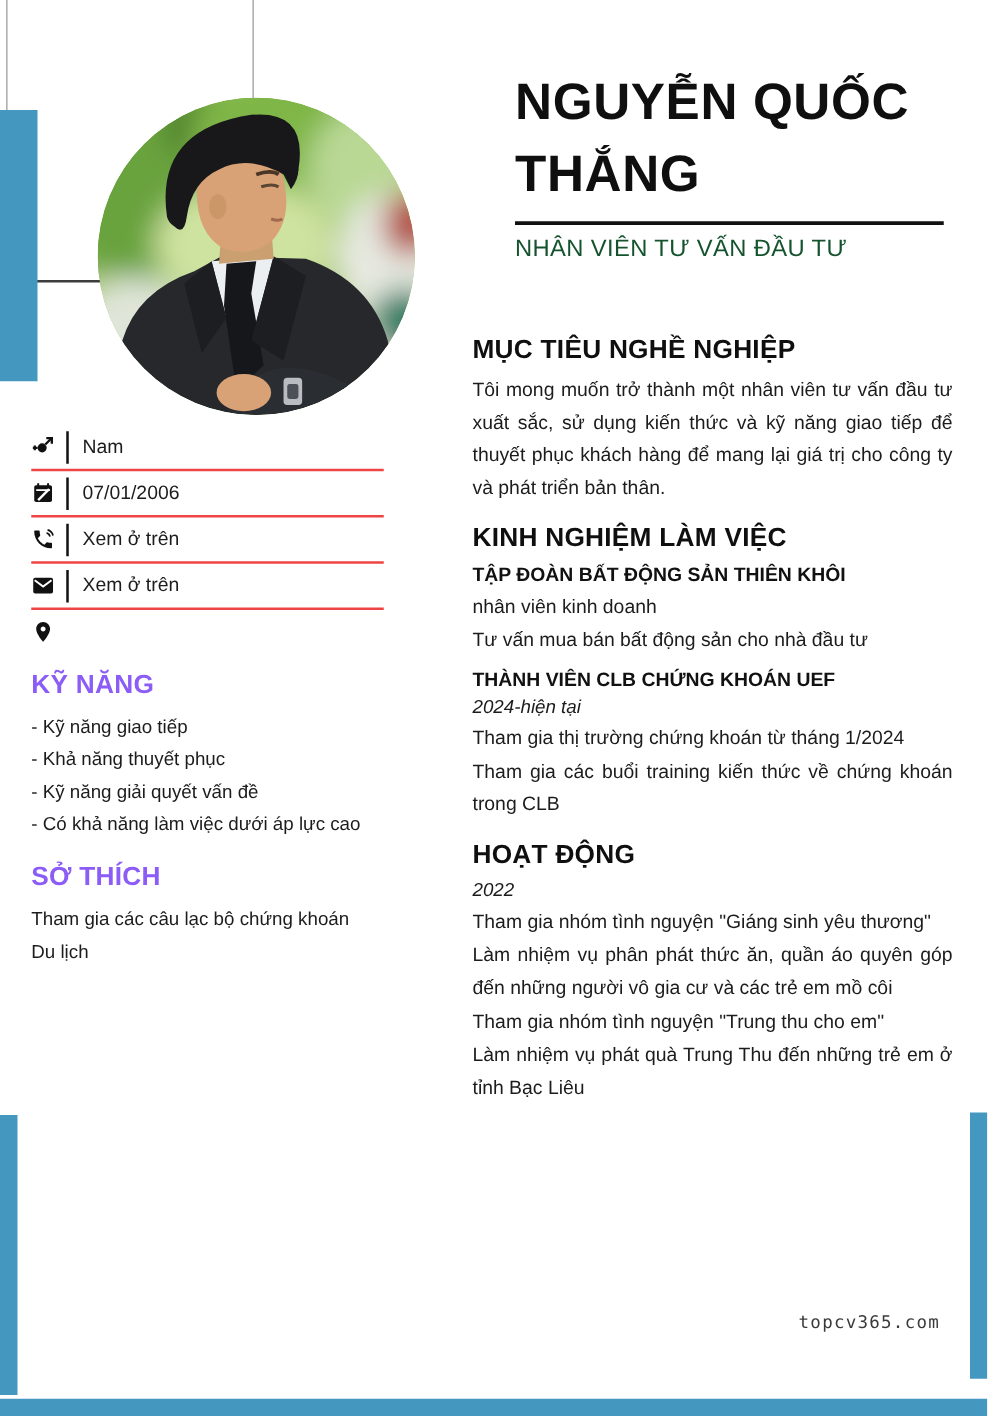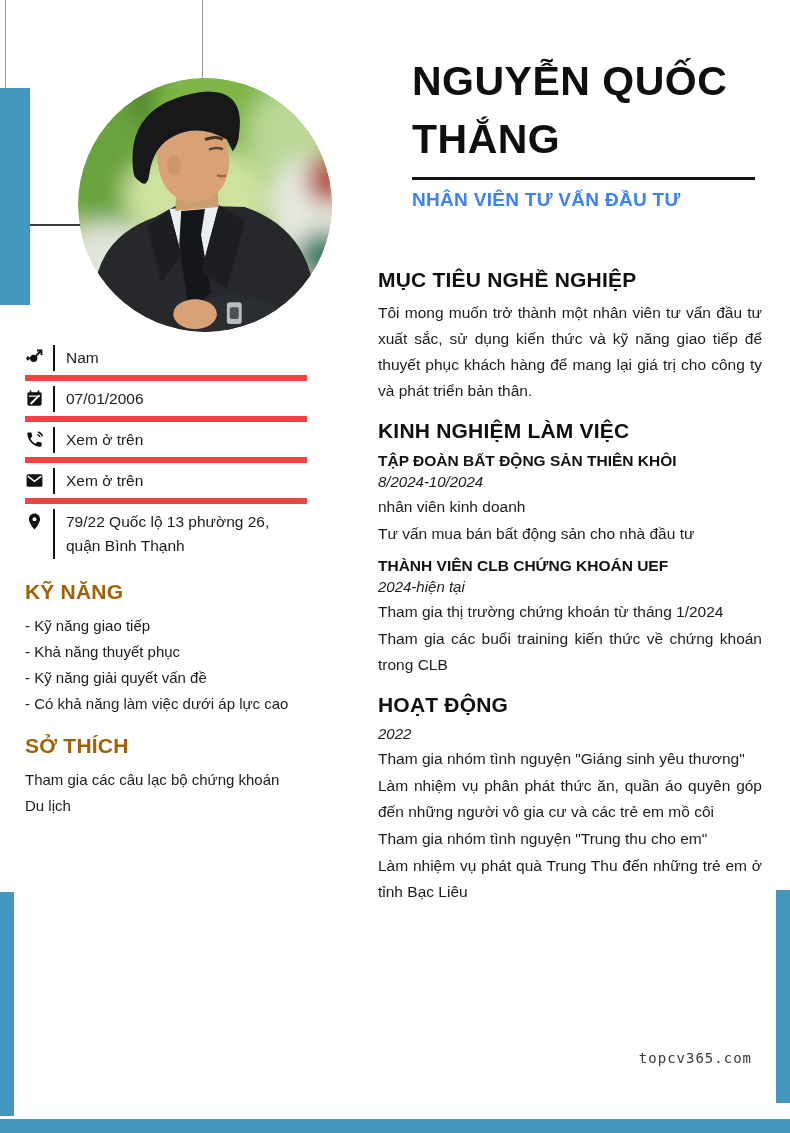--- a/index.html
+++ b/index.html
@@ -15,30 +15,30 @@
   .accent-top-left{position:absolute;left:0;top:88px;width:30px;height:217px;}
   .photo-wrap{
     position:absolute;left:78px;top:78px;width:254px;height:254px;
     border-radius:50%;overflow:hidden;
   }
   .photo-wrap svg{display:block;}
   
   .name-block{position:absolute;left:412px;top:52px;width:352px;}
   .name{font-size:41px;line-height:58px;font-weight:700;color:#0f0f0f;margin:0;letter-spacing:.5px;}
   .name-rule{width:343px;height:3px;background:#111;margin-top:9px;}
-  .job-title{margin-top:9px;font-size:19px;letter-spacing:.3px;color:#3b82f6;font-weight:bold;}
+  .job-title{margin-top:9px;font-size:19px;letter-spacing:.3px;color:#14532d;}
   
   .left-col{position:absolute;left:25px;top:340px;width:282px;}
-  .contact-row{display:flex;align-items:stretch;padding:5px 0 4px 0;border-bottom:6px solid #ef4444;}
+  .contact-row{display:flex;align-items:stretch;padding:5px 0 4px 0;border-bottom:2px solid #ef4444;}
   .contact-row.no-line{border-bottom:none;}
   .c-icon{width:24px;flex:none;display:flex;align-items:flex-start;padding-top:3px;}
   .c-icon svg{width:19px;height:19px;display:block;}
   .c-val{border-left:2px solid #111;padding:1px 0 1px 11px;margin-left:4px;
          font-size:15.5px;line-height:24px;color:#1c1c1c;}
-  .side-h{font-size:21px;font-weight:700;color:#a16207;margin:17px 0 9px 0;letter-spacing:.2px;}
+  .side-h{font-size:21px;font-weight:700;color:#8b5cf6;margin:17px 0 9px 0;letter-spacing:.2px;}
   .side-item{font-size:15px;line-height:26px;color:#1c1c1c;}
   
   .right-col{position:absolute;left:378px;top:268px;width:384px;}
   .sec{margin-bottom:15px;}
   .sec-h{font-size:21px;font-weight:700;color:#0f0f0f;margin:0 0 8px 0;letter-spacing:.2px;}
   .org{font-size:15.5px;font-weight:700;color:#111;margin:9px 0 3px 0;}
   .period{font-size:15px;font-style:italic;color:#1c1c1c;margin:1px 0 4px 0;}
   .line{font-size:15.5px;line-height:26px;margin:0 0 1px 0;text-align:justify;color:#1c1c1c;}
   
   .accent-bottom-left{position:absolute;left:0;top:892px;width:14px;height:224px;}
@@ -161,21 +161,20 @@
             </svg>
         </span>
         <span class="c-val">Xem ở trên</span>
       </div>
       <div class="contact-row no-line">
         <span class="c-icon">
           <svg viewBox="0 0 24 24">
               <path d="M12 2C8.13 2 5 5.13 5 9c0 5.25 7 13 7 13s7-7.75 7-13c0-3.87-3.13-7-7-7zm0 9.5c-1.38 0-2.5-1.12-2.5-2.5s1.12-2.5 2.5-2.5 2.5 1.12 2.5 2.5-1.12 2.5-2.5 2.5z" fill="#111"></path>
             </svg>
         </span>
-        <span class="c-val">79/22 Quốc lộ 13 phường 26, quận Bình Thạnh</span>
       </div>
     </div>
 
     <div class="side-h">KỸ NĂNG</div>
     <div class="side-item">- Kỹ năng giao tiếp</div>
     <div class="side-item">- Khả năng thuyết phục</div>
     <div class="side-item">- Kỹ năng giải quyết vấn đề</div>
     <div class="side-item">- Có khả năng làm việc dưới áp lực cao</div>
 
     <div class="side-h">SỞ THÍCH</div>
@@ -187,21 +186,20 @@
     <section class="sec">
       <h2 class="sec-h">MỤC TIÊU NGHỀ NGHIỆP</h2>
       <p class="line">Tôi mong muốn trở thành một nhân viên tư vấn đầu tư xuất sắc, sử dụng kiến thức và kỹ năng giao tiếp để thuyết phục khách hàng để mang lại giá trị cho công ty và phát triển bản thân.</p>
     </section>
 
 
     <section class="sec">
       <h2 class="sec-h">KINH NGHIỆM LÀM VIỆC</h2>
       <div class="entry">
         <div class="org">TẬP ĐOÀN BẤT ĐỘNG SẢN THIÊN KHÔI</div>
-        <div class="period">8/2024-10/2024</div>
         <p class="line">nhân viên kinh doanh</p>
         <p class="line">Tư vấn mua bán bất động sản cho nhà đầu tư</p>
       </div>
       <div class="entry" style="margin-top:10px;">
         <div class="org">THÀNH VIÊN CLB CHỨNG KHOÁN UEF</div>
         <div class="period">2024-hiện tại</div>
         <p class="line">Tham gia thị trường chứng khoán từ tháng 1/2024</p>
         <p class="line">Tham gia các buổi training kiến thức về chứng khoán trong CLB</p>
       </div>
     </section>

